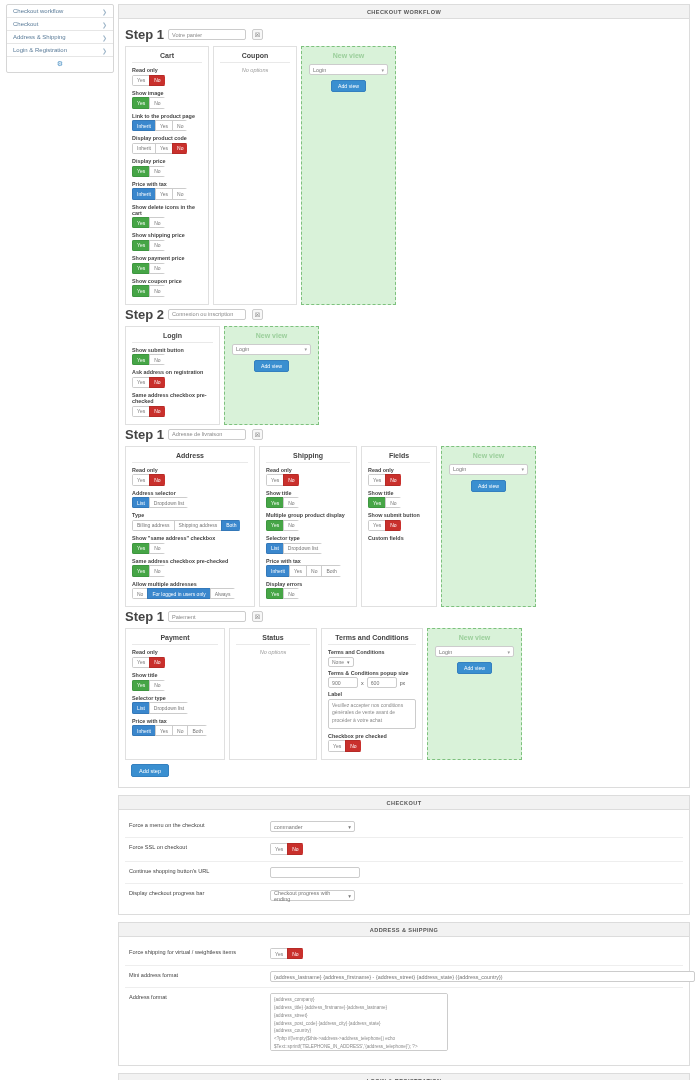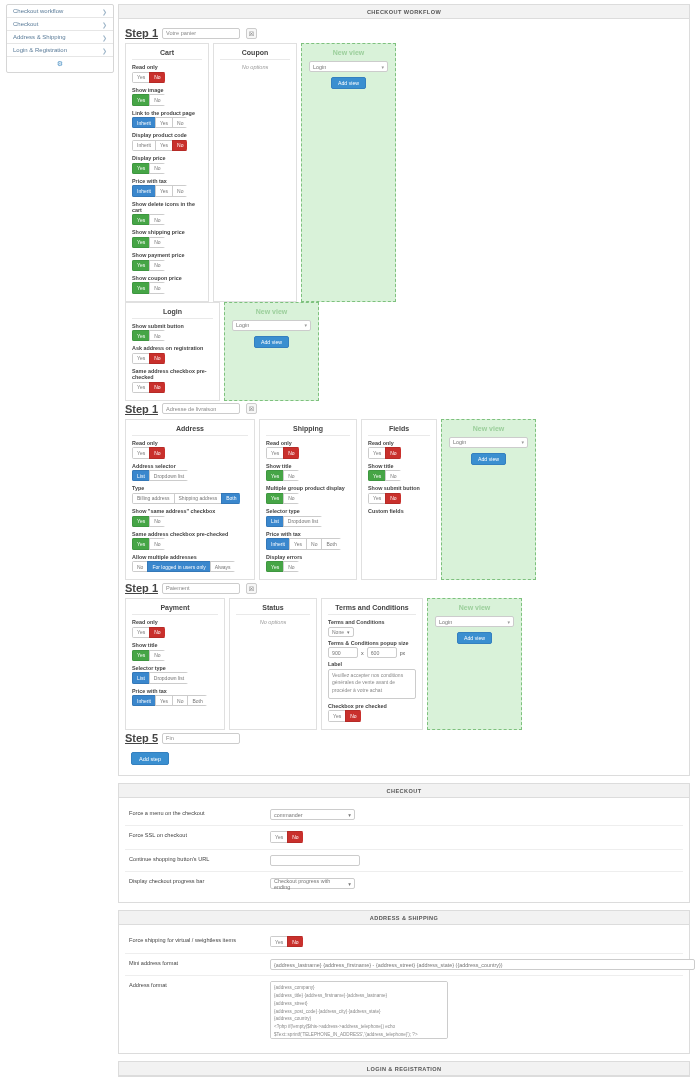--- a/index.html
+++ b/index.html
@@ -33,21 +33,21 @@
   .panel{ background:#fff; border:1px solid #dcdcdc; margin-bottom:7px; }
   .panel-head{
     background:#f2f2f2; border-bottom:1px solid #dcdcdc;
     text-align:center; font-size:5.6px; letter-spacing:.4px;
     color:#555; padding:3.5px 0; font-weight:bold;
   }
   .panel-body{ padding:6px 6px 8px; }
 
   
   .step-row{ display:flex; align-items:center; margin:2px 0 4px; }
-  .step-label{ font-weight:bold; font-size:11px; color:#444; margin-right:4px;text-decoration:underline; }
+  .step-label{ font-weight:bold; font-size:13px; color:#444; margin-right:4px; }
   .step-input{
     width:78px; height:11px; border:1px solid #ccc; border-radius:2px;
     font-size:5.6px; color:#8a8a8a; padding:0 3px; background:#fff;
     font-family:"Liberation Sans", sans-serif;
   }
   .trash-btn{
     margin-left:6px; width:11px; height:11px; border:1px solid #ccc;
     border-radius:2px; background:#f7f7f7; display:flex;
     align-items:center; justify-content:center; font-size:6px; color:#666;
   }
@@ -211,20 +211,24 @@
             <div class="no-options">No options</div>
           </div>
           <div class="newview" style="width:95px;min-height:206px;">
             <div class="nv-title">New view</div>
             <div class="nv-select">
               <span>Login</span>
               <span class="nv-caret">▾</span>
             </div>
             <button class="nv-btn">Add view</button>
           </div>
+        </div><div class="step-row">
+          <span class="step-label">Step 2</span>
+          <input class="step-input" value="Connexion ou inscription" style="">
+          <div class="trash-btn">☒</div>
         </div><div class="cols">
           <div class="col" style="width:95px;min-height:84px;"><div class="col-title">Login</div><div class="opt-label">Show submit button</div><div class="btn-group">
               <div class="bg-btn on-green">Yes</div>
               <div class="bg-btn">No</div>
             </div><div class="opt-label">Ask address on registration</div><div class="btn-group">
               <div class="bg-btn">Yes</div>
               <div class="bg-btn on-red">No</div>
             </div><div class="opt-label">Same address checkbox pre-checked</div><div class="btn-group">
               <div class="bg-btn">Yes</div>
               <div class="bg-btn on-red">No</div>
@@ -339,23 +343,20 @@
               <div class="bg-btn on-red">No</div>
             </div></div>
           <div class="newview" style="width:95px;min-height:126px;">
             <div class="nv-title">New view</div>
             <div class="nv-select">
               <span>Login</span>
               <span class="nv-caret">▾</span>
             </div>
             <button class="nv-btn">Add view</button>
           </div>
-        </div><div class="step-row">
-          <span class="step-label">Step 5</span>
-          <input class="step-input" value="Fin" style="">
         </div><button class="addstep-btn">Add step</button></div>
   </div>
 
   <div class="panel">
     <div class="panel-head">CHECKOUT</div>
     <div class="panel-body" id="checkout-body">
         <div class="srow">
           <div class="srow-label">Force a menu on the checkout</div>
           <div class="srow-ctl"><div class="sel-box" style="width:85px">
               <span>commander</span>

